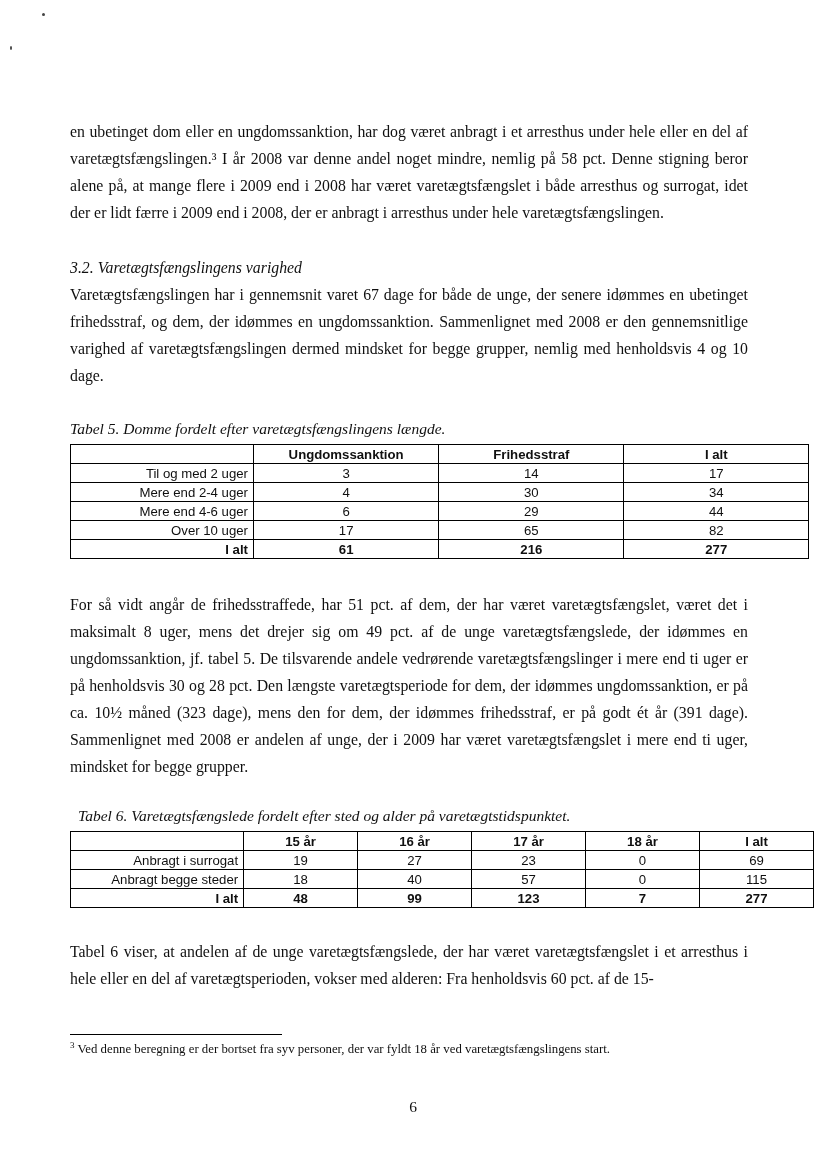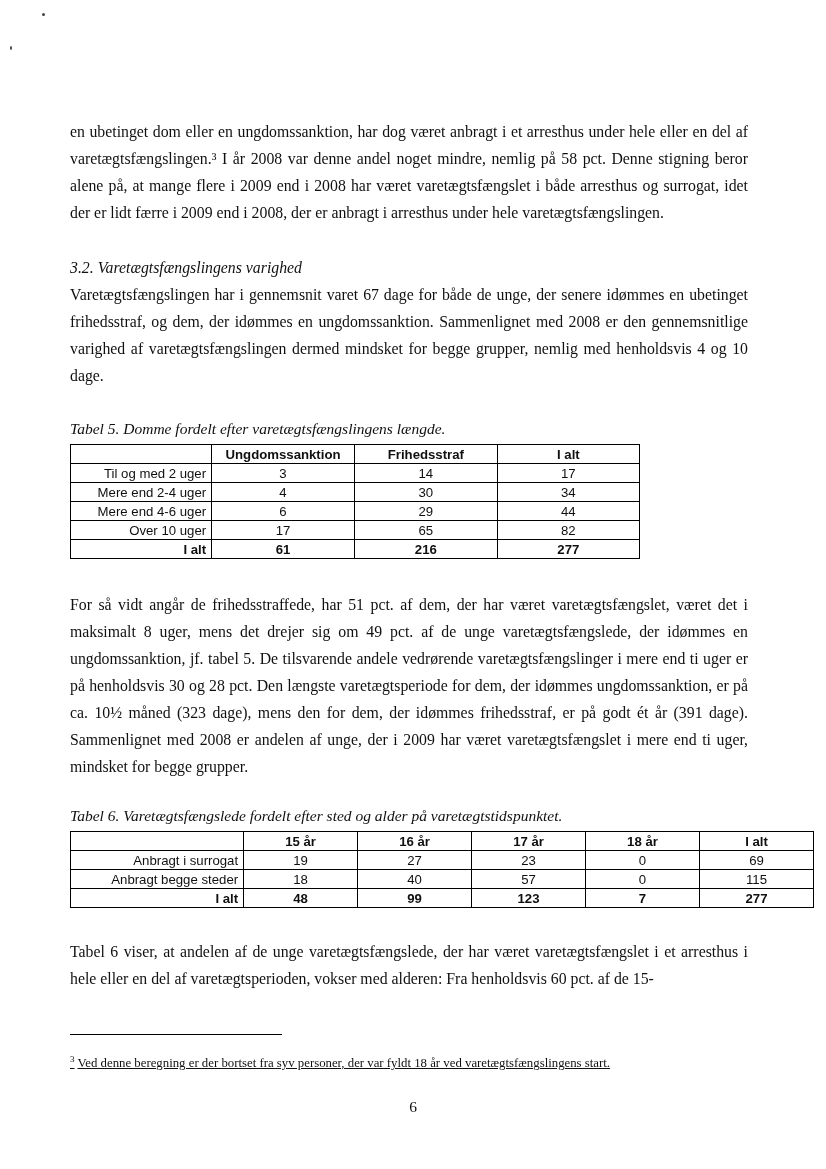--- a/index.html
+++ b/index.html
@@ -30,29 +30,29 @@
     font-style:italic;
     font-family:Liberation Serif, serif;
   }
 
   .table-caption {
     font-size:15.5px;
     line-height:20px;
     font-style:italic;
   }
   .caption-5 { margin-top:30px; margin-bottom:5px; }
-  .caption-6 { margin-top:26px; margin-bottom:5px; }
+  .caption-6 { margin-top:26px; margin-bottom:5px;margin-left:8px; }
 
   table {
     border-collapse:collapse;
     font-family:"Liberation Sans", sans-serif;
     font-size:13.2px;
     table-layout:fixed;
   }
-  table.t5 { width:570px; }
+  table.t5 { width:739px; }
   table.t6 { width:744px; }
   th, td {
     border:1px solid #000;
     height:19px;
     padding:1px 5px;
     text-align:center;
     vertical-align:middle;
     overflow:hidden;
     white-space:nowrap;
   }
@@ -63,24 +63,23 @@
 
   .after-table-5 { margin-top:32px; }
   .after-table-6 { margin-top:30px; }
 
   .footnote-rule {
     margin-top:42px;
     width:212px;
     border-top:1.4px solid #000;
   }
   .footnote {
-    margin-top:12px;
+    margin-top:3px;
     font-size:12.8px;
-    line-height:24px;
-    text-decoration:underline;
+    line-height:14px;
   }
   .footnote sup { font-size:9px; margin-right:3px; }
 
   .page-number {
     position:absolute;
     left:0; right:0;
     top:1098px;
     text-align:center;
     font-size:15.5px;
   }

